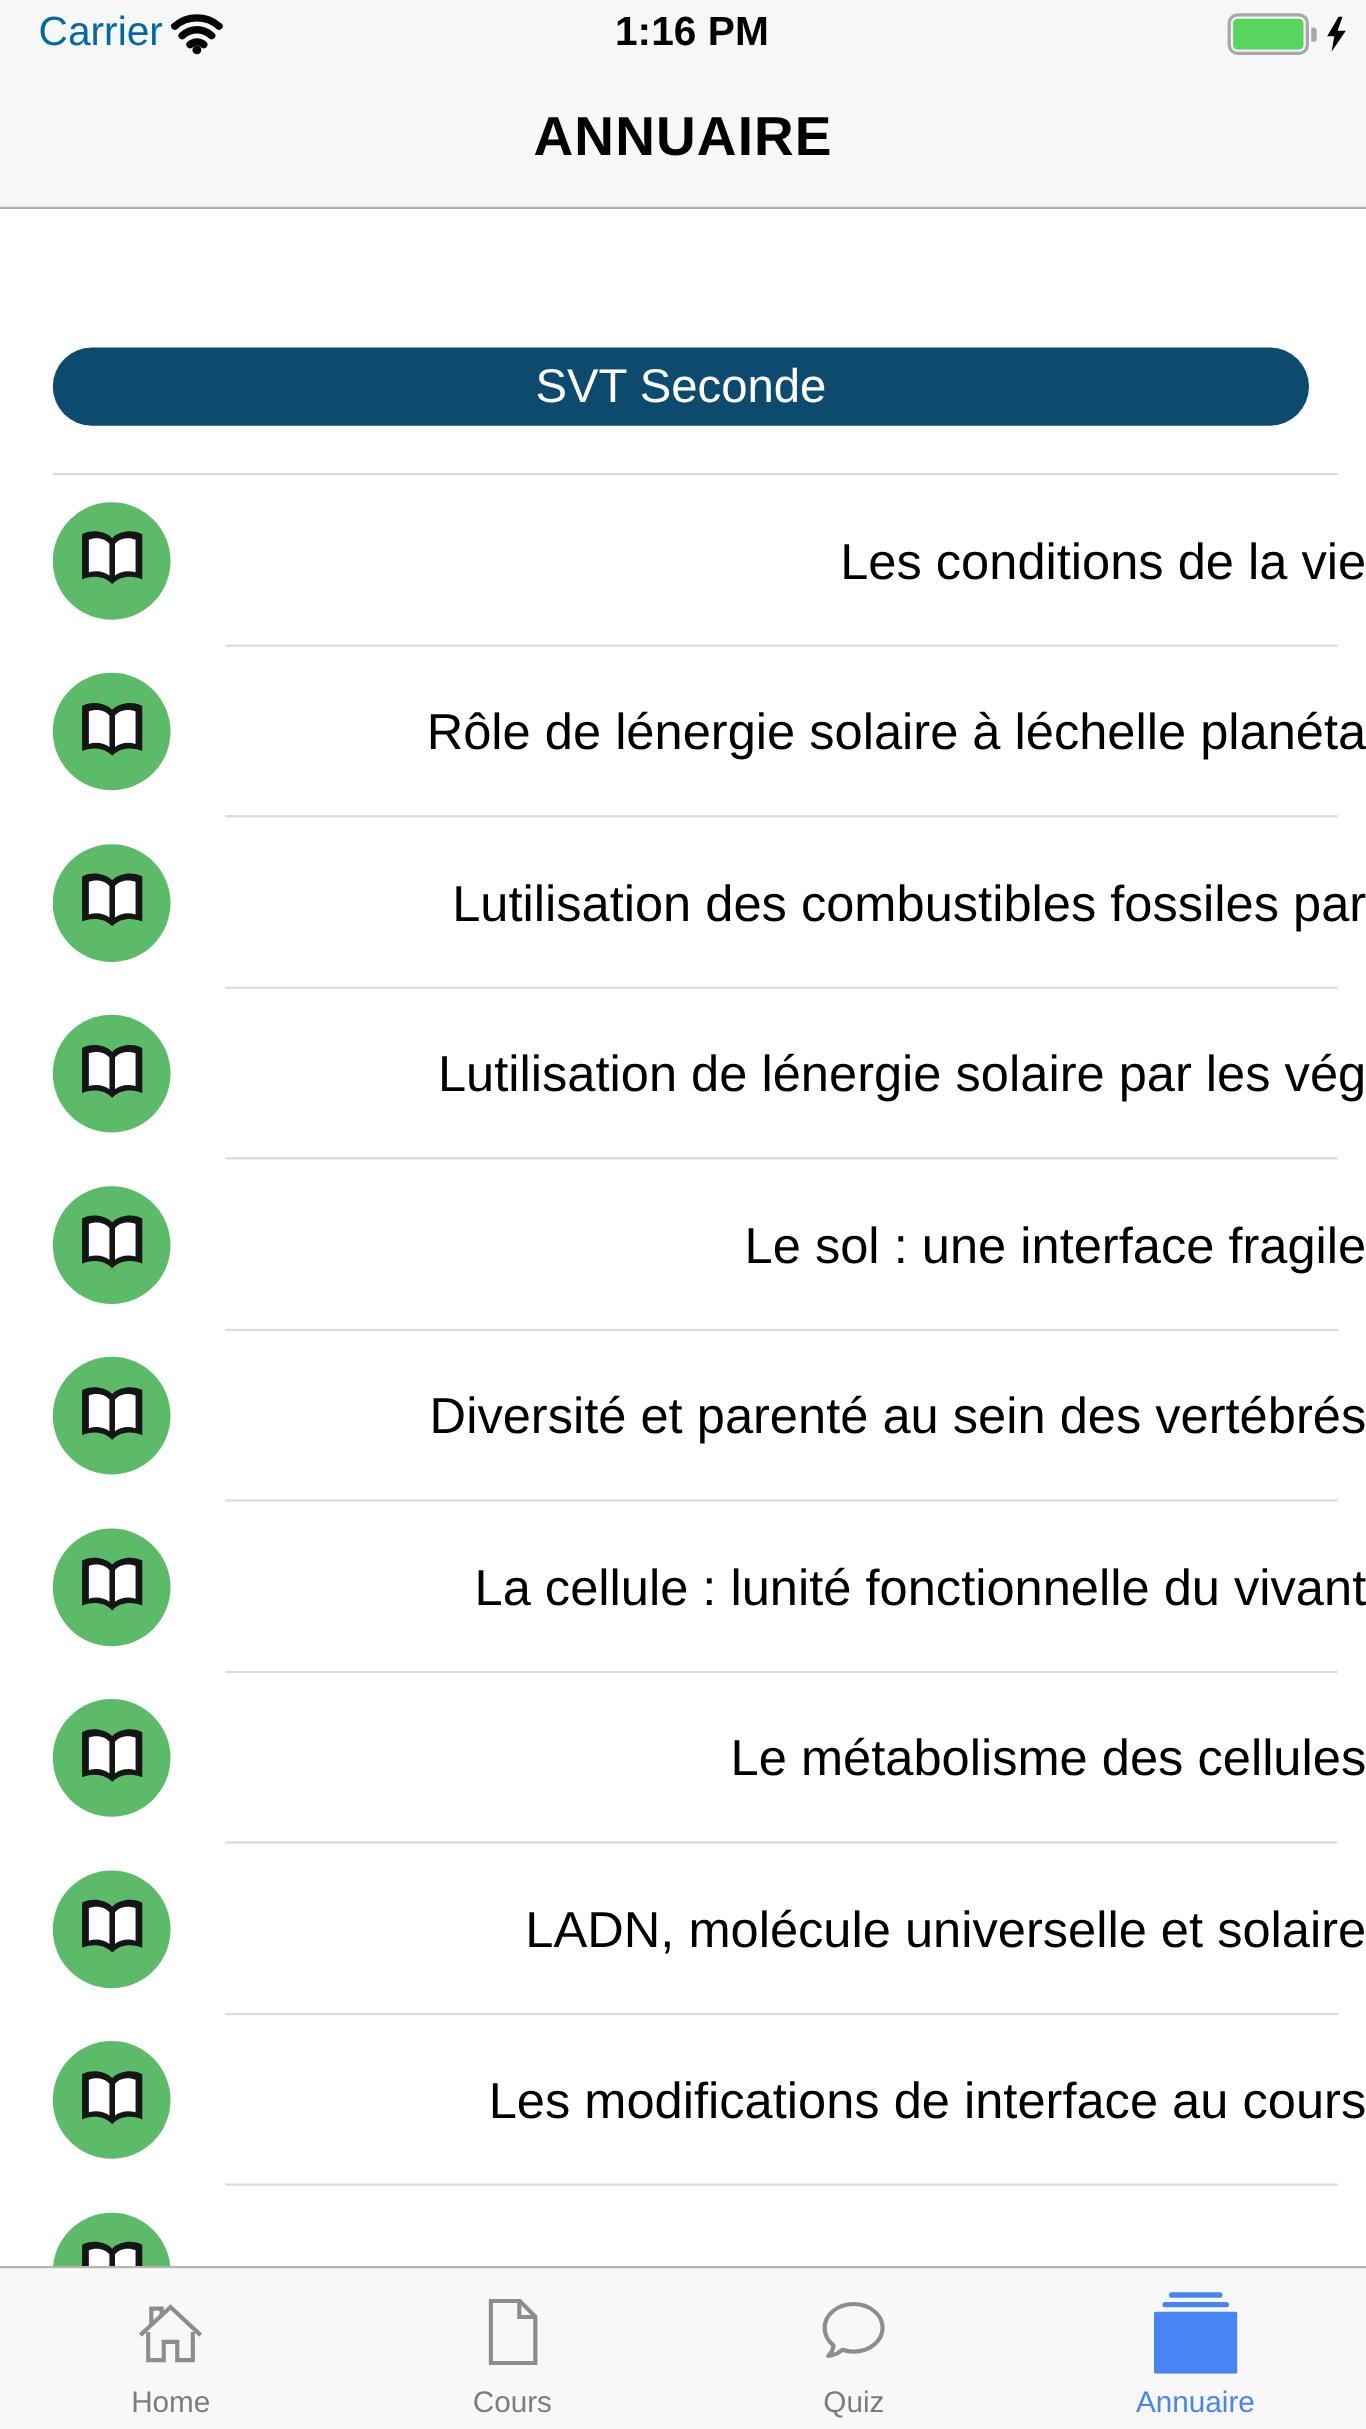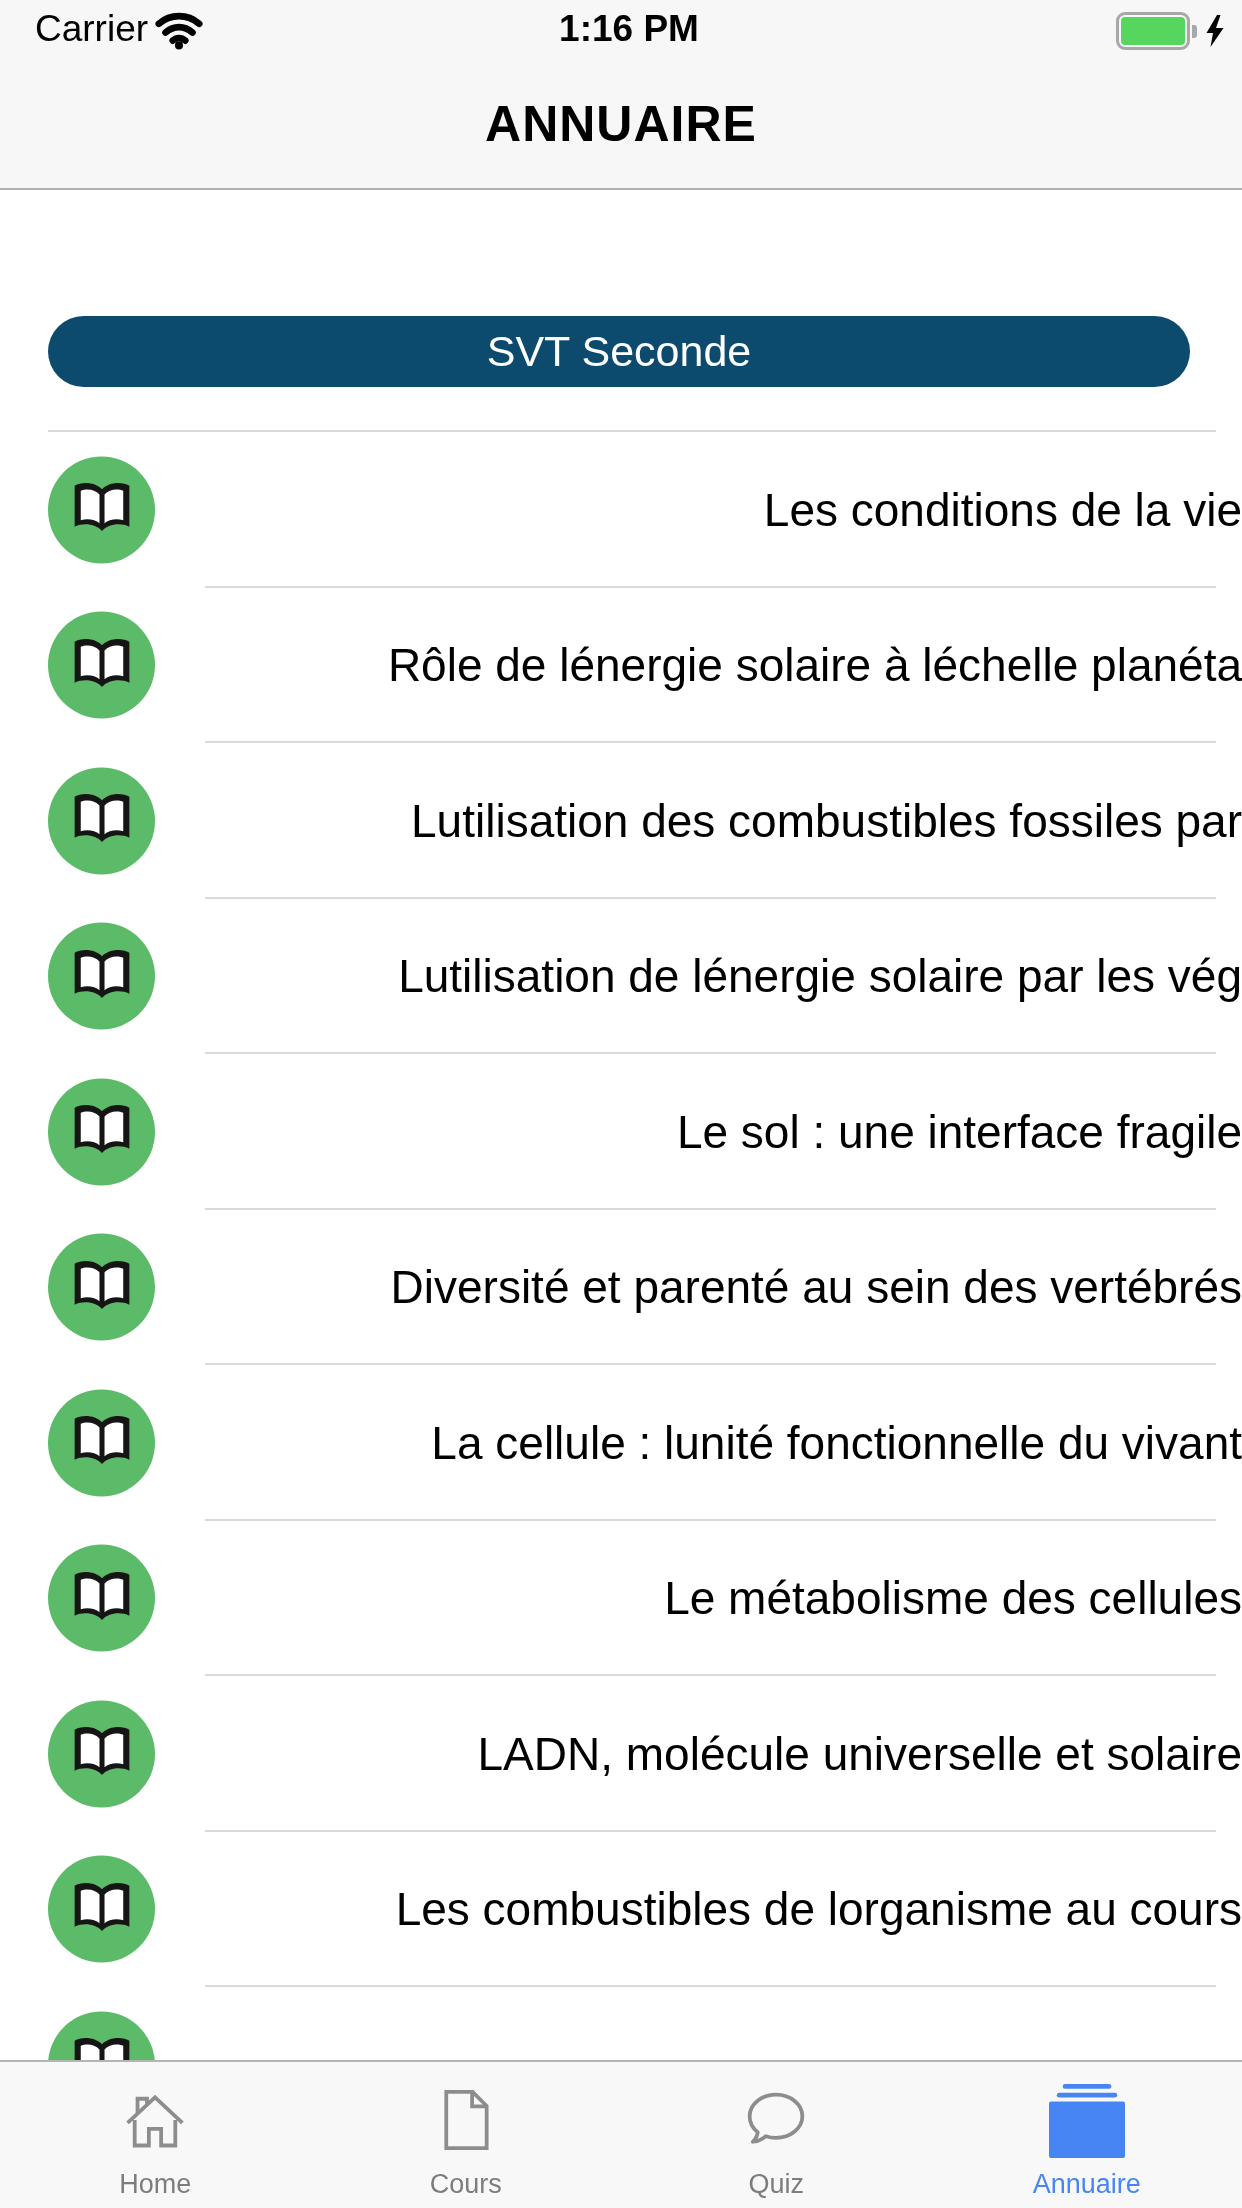--- a/index.html
+++ b/index.html
@@ -7,21 +7,21 @@
     position:relative;width:1242px;height:2208px;background:#ffffff;
     font-family:"Liberation Sans", sans-serif;overflow:hidden;margin:0 auto;
     -webkit-font-smoothing:antialiased;
   }
   
   .top-chrome{
     position:absolute;top:0;left:0;right:0;height:188px;
     background:#f7f7f7;border-bottom:2px solid #b1b1b4;z-index:5;
   }
   .status-bar{position:relative;height:60px;}
-  .carrier{position:absolute;left:35px;top:8px;font-size:37px;color:#000000;}
+  .carrier{position:absolute;left:35px;top:8px;font-size:37px;color:#0369a1;}
   .wifi{position:absolute;left:155px;top:11px;}
   .clock{position:absolute;left:16px;right:0;top:8px;text-align:center;font-size:37px;font-weight:700;color:#000;}
   .battery-group{position:absolute;right:16px;top:12px;display:flex;align-items:center;}
   .battery-body{width:64px;height:28px;border:3px solid #a8a8a8;border-radius:9px;padding:2px;background:#f7f7f7;}
   .battery-fill{width:100%;height:100%;background:#57d65f;border-radius:4px;}
   .battery-nub{width:5px;height:13px;background:#a8a8a8;border-radius:0 3px 3px 0;margin-left:2px;}
   .bolt{margin-left:8px;display:flex;}
   .nav-bar{position:relative;height:128px;display:flex;align-items:center;justify-content:center;}
   .nav-title{font-size:50px;font-weight:700;color:#000;letter-spacing:1px;}
   
@@ -198,21 +198,21 @@
     </div>
 
     <div class="row">
       <div class="row-icon">
         <svg width="72" height="72" viewBox="0 0 100 100">
           <path d="M50 22 C41 12 22 11 12 17 L12 74 C24 68 42 70 50 80 C58 70 76 68 88 74 L88 17 C78 11 59 12 50 22 Z" fill="#151515"></path>
           <path d="M46.5 29 C40 21.5 28 20.5 20.5 24 L20.5 65 C30 62 40.5 64 46.5 69 Z" fill="#fff"></path>
           <path d="M53.5 29 C60 21.5 72 20.5 79.5 24 L79.5 65 C70 62 59.5 64 53.5 69 Z" fill="#fff"></path>
         </svg>
       </div>
-      <div class="row-label">Les combustibles de lorganisme au cours</div>
+      <div class="row-label">Les modifications de interface au cours</div>
     </div>
 
     <div class="row">
       <div class="row-icon">
         <svg width="72" height="72" viewBox="0 0 100 100">
           <path d="M50 22 C41 12 22 11 12 17 L12 74 C24 68 42 70 50 80 C58 70 76 68 88 74 L88 17 C78 11 59 12 50 22 Z" fill="#151515"></path>
           <path d="M46.5 29 C40 21.5 28 20.5 20.5 24 L20.5 65 C30 62 40.5 64 46.5 69 Z" fill="#fff"></path>
           <path d="M53.5 29 C60 21.5 72 20.5 79.5 24 L79.5 65 C70 62 59.5 64 53.5 69 Z" fill="#fff"></path>
         </svg>
       </div>

